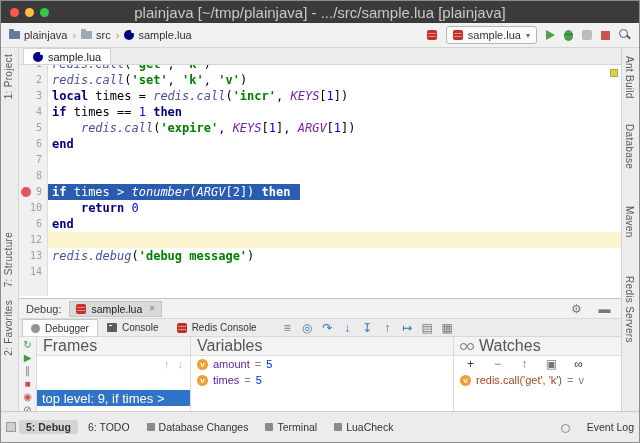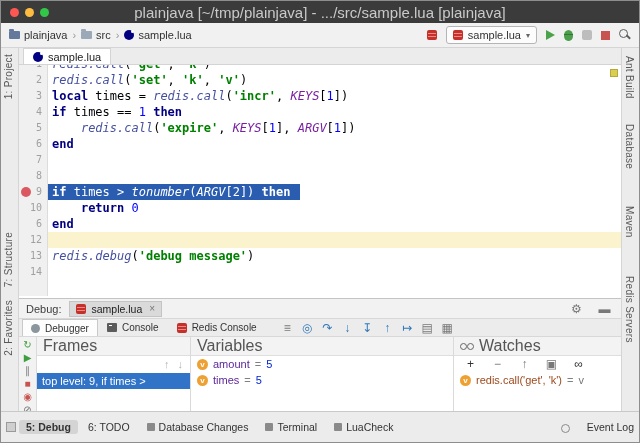--- a/index.html
+++ b/index.html
@@ -109,21 +109,21 @@
 .dtools{flex:0 0 18px;background:#f2f2f2;border-right:1px solid #dadada;display:flex;flex-direction:column;align-items:center;padding-top:2px}
 .dtools .ti{width:16px;font-size:10px;line-height:12px;height:12px;margin-bottom:1px}
 .panel{display:flex;flex-direction:column;min-width:0}
 .frames{flex:0 0 154px;border-right:1px solid #dadada}
 .vars{flex:1 1 auto;border-right:1px solid #dadada}
 .watches{flex:0 0 167px}
 .phead{flex:0 0 16px;background:#f3f3f3;border-bottom:1px solid #dedede;display:flex;align-items:center;gap:5px;padding:0 6px;font-size:16px;color:#555}
 .pbody{flex:1;background:#fff;overflow:hidden}
 .ptool{height:16px;display:flex;align-items:center;gap:8px;padding:0 7px;color:#b3b3b3;font-size:11px}
 .ptool.right{justify-content:flex-end}
-.frow{height:16px;margin-top:1px;background:#3173c6;color:#fff;display:flex;align-items:center;padding:0 5px;font-size:11px;white-space:nowrap;overflow:hidden}
+.frow{height:16px;margin-top:18px;background:#3173c6;color:#fff;display:flex;align-items:center;padding:0 5px;font-size:13px;white-space:nowrap;overflow:hidden}
 .vrow{height:16px;display:flex;align-items:center;gap:5px;padding:0 6px;font-size:11px;white-space:nowrap}
 .vicon{flex:0 0 11px;width:11px;height:11px;border-radius:50%;background:#efa032;color:#fff;font-size:8px;line-height:11px;text-align:center;font-weight:bold}
 .vname{color:#5c2699}
 .veq{color:#808080}
 .vval{color:#0024d8}
 .wexpr{color:#9c4a1d}
 .wval{color:#777}
 
 
 .bottombar{flex:0 0 17px;background:#ececec;border-top:1px solid #c9c9c9;display:flex;align-items:center;gap:3px;padding:8px 5px;font-size:10.5px}

